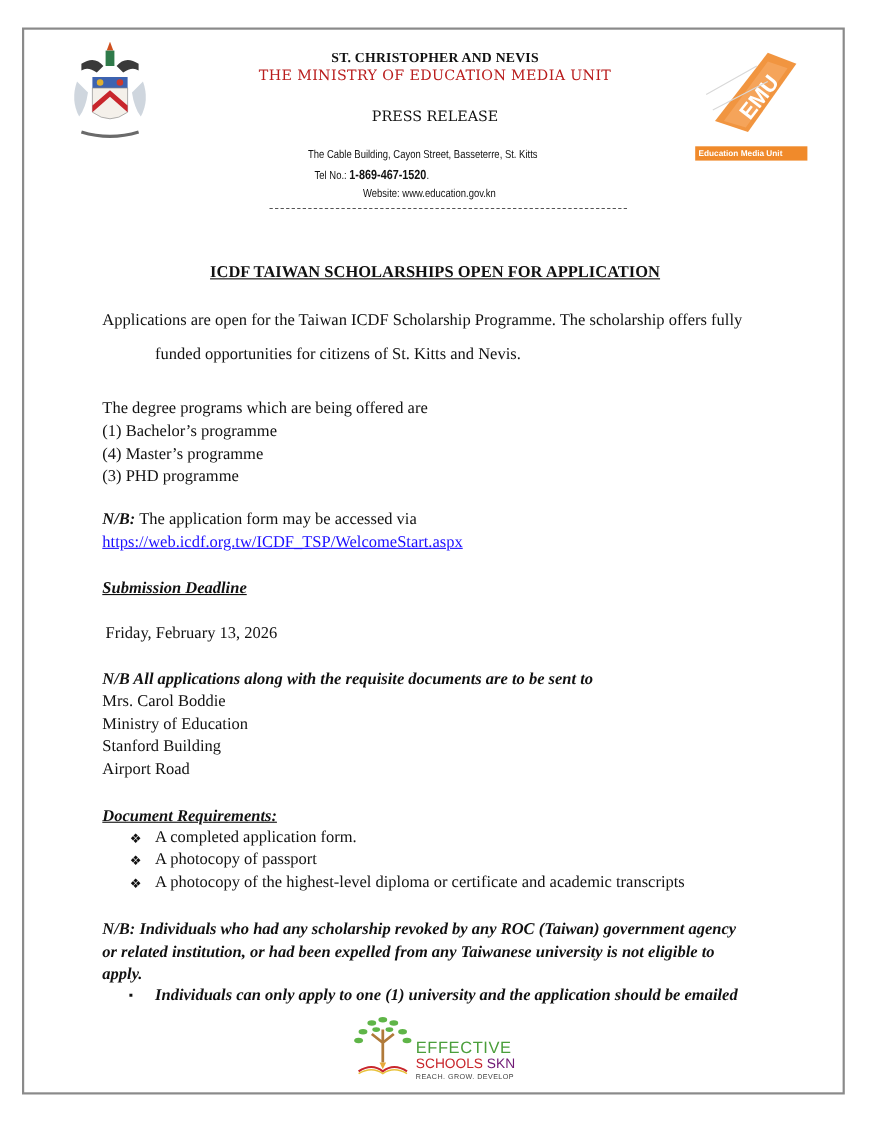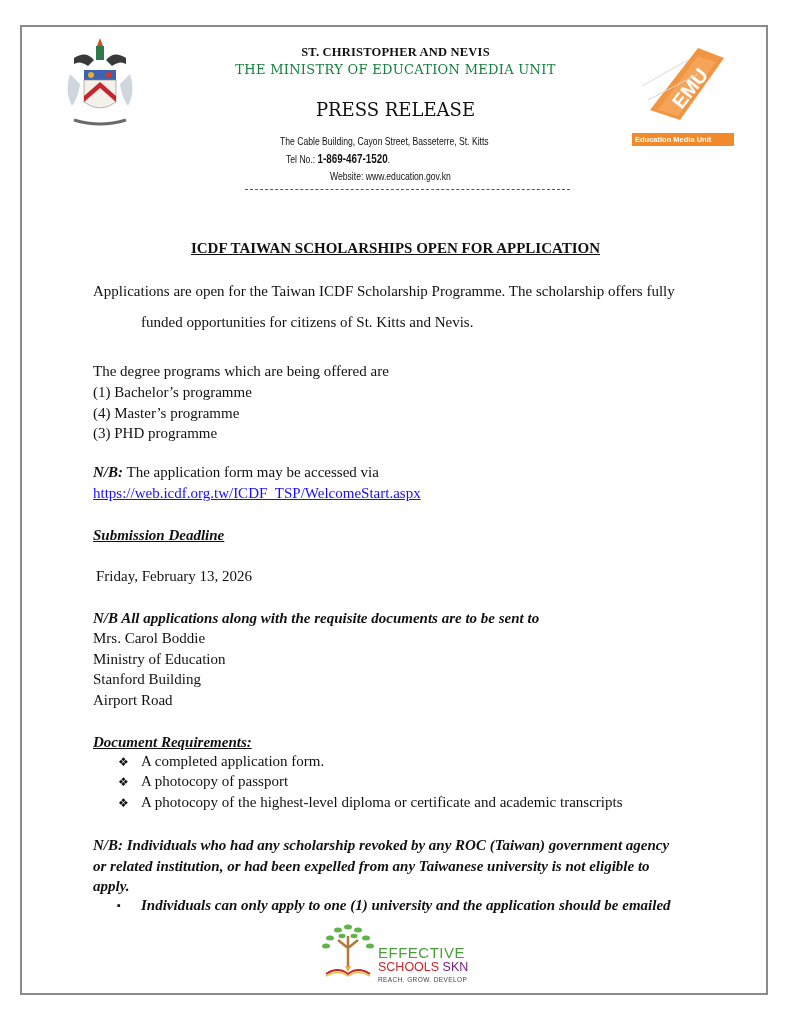--- a/index.html
+++ b/index.html
@@ -7,23 +7,23 @@
   .page-border {
     position: absolute; left: 20px; top: 25px; width: 748px; height: 970px;
     border: 2px solid #8a8a8a; box-sizing: border-box;
   }
   .serif { font-family: "Liberation Serif", "DejaVu Serif", serif; color: #111; }
 
   
   .hdr-line1 { position: absolute; left: 0; width: 791px; top: 45px; text-align: center;
     font-size: 12.5px; font-weight: bold; letter-spacing: 0.2px; }
   .hdr-line2 { position: absolute; left: 0; width: 791px; top: 62px; text-align: center;
-    font-family: "DejaVu Serif", serif; font-size: 13px; letter-spacing: 0.3px; color:#15803d; }
+    font-family: "DejaVu Serif", serif; font-size: 13px; letter-spacing: 0.3px; color:#b91c1c; }
   .hdr-press { position: absolute; left: 0; width: 791px; top: 99px; text-align: center;
-    font-family: "DejaVu Serif", serif; font-size: 18px; color:#111; }
+    font-family: "DejaVu Serif", serif; font-size: 13px; color:#111; }
   .hdr-addr { position: absolute; left: 280px; top: 135px; font-size: 10.5px; color:#111;
     font-family: "Liberation Sans", sans-serif; transform: scaleX(0.82); transform-origin: left; }
   .hdr-tel { position: absolute; left: 286px; top: 152px; font-size: 10.5px; color:#111;
     font-family: "Liberation Sans", sans-serif; transform: scaleX(0.82); transform-origin: left; }
   .hdr-tel b { font-size: 12px; }
   .hdr-web { position: absolute; left: 330px; top: 170px; font-size: 10.5px; color:#111;
     font-family: "Liberation Sans", sans-serif; transform: scaleX(0.82); transform-origin: left; }
   .hdr-rule { position: absolute; left: 245px; top: 189px; width: 325px; border-top: 1px dashed #555; }
 
   

